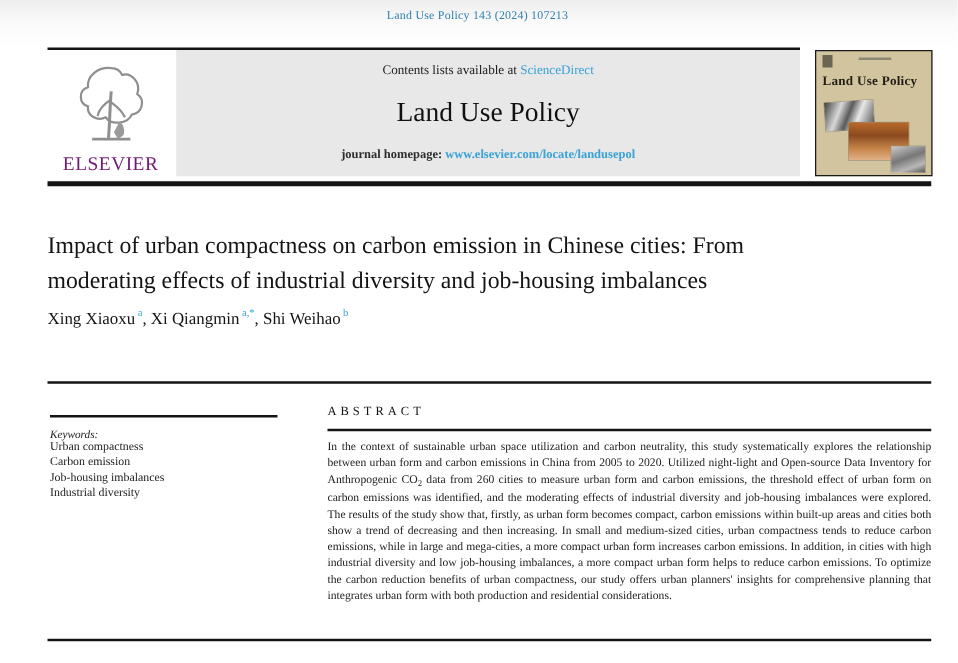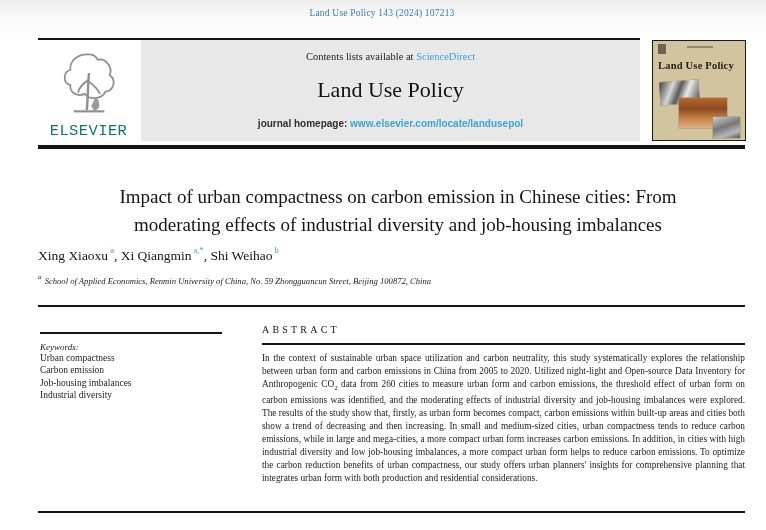--- a/index.html
+++ b/index.html
@@ -10,46 +10,46 @@
   }
   .rule{position:absolute;background:#141414;}
   
   .citation{position:absolute;top:8px;left:0;width:764px;text-align:center;
     font-size:9.5px;color:#2f7fad;letter-spacing:.2px;cursor:pointer;}
   
   .top-rule{left:38px;top:38px;width:602px;height:2px;}
   .logo-block{position:absolute;left:38px;top:43px;width:101px;height:97px;
     display:flex;flex-direction:column;align-items:center;justify-content:flex-end;background:#fff;}
   .tree-wrap{flex:1;display:flex;align-items:center;justify-content:center;width:100%;}
-  .elsevier-text{font-size:15.5px;color:#0f766e;letter-spacing:.4px;line-height:15px;padding-bottom:1px;font-family:Liberation Mono, monospace;}
+  .elsevier-text{font-size:15.5px;color:#701a75;letter-spacing:.4px;line-height:15px;padding-bottom:1px;}
   .header-box{position:absolute;left:141px;top:40px;width:499px;height:101px;background:#e8e8e8;
     display:flex;flex-direction:column;align-items:center;justify-content:space-between;
     padding:11px 0 12px 0;box-sizing:border-box;gap:12px;}
   .contents-line{font-size:10.5px;color:#1c1c1c;}
   .journal-title{font-size:22px;color:#111;}
-  .homepage-line{font-family:Liberation Sans, sans-serif;font-size:10px;font-weight:bold;color:#2e2e2e;}
+  .homepage-line{font-family:Liberation Serif, serif;font-size:10px;font-weight:bold;color:#2e2e2e;}
   .link{color:#3aa2d8;text-decoration:none;cursor:pointer;font-weight:normal;}
   .homepage-line .link{font-weight:bold;}
   
   .cover{position:absolute;left:652px;top:40px;width:92px;height:99px;background:#d1c49e;
     border:1px solid #1a1a1a;overflow:hidden;cursor:pointer;}
   .cover-logo{position:absolute;left:5px;top:3px;width:8px;height:10px;background:#4a463c;opacity:.75;}
   .cover-masthead{position:absolute;left:34px;top:5px;width:26px;height:2px;background:#8d8672;}
   .cover-title{position:absolute;left:5px;top:19px;font-size:10.5px;font-weight:bold;color:#211e16;letter-spacing:.2px;}
   .cover-photo{position:absolute;box-shadow:0 0 0 .5px #9a9078;}
   .photo1{left:7px;top:40px;width:39px;height:23px;transform:rotate(-4deg);
     background:linear-gradient(115deg,#3c3c3c 0%,#d8d8d8 30%,#5a5a5a 48%,#e8e8e8 66%,#484848 100%);}
   .photo2{left:26px;top:57px;width:48px;height:30px;
     background:linear-gradient(180deg,#b96a2a 0%,#8a4a1f 35%,#c8854a 70%,#e0b088 100%);}
   .photo3{left:60px;top:76px;width:27px;height:21px;
     background:linear-gradient(160deg,#cccccc 0%,#777777 45%,#b8b8b8 75%,#555555 100%);}
   .main-rule{left:38px;top:145px;width:707px;height:4px;}
   
   .title{position:absolute;left:38px;top:183px;width:720px;margin:0;font-weight:normal;
-    font-size:19px;line-height:27.5px;color:#141414;text-align:center;}
+    font-size:19px;line-height:27.5px;color:#141414;}
   .authors{position:absolute;left:38px;top:246px;font-size:13.5px;color:#141414;}
   .authors sup{font-size:8.5px;color:#3aa2d8;position:relative;top:-1px;margin-left:2px;}
   .affiliations{position:absolute;left:38px;top:272px;font-size:8.6px;font-style:italic;
     line-height:12px;color:#222;}
   .affiliations sup{font-size:7px;position:relative;top:-1px;margin-right:1px;}
   .info-rule{left:38px;top:305px;width:707px;height:2px;}
   
   .col-left{position:absolute;left:40px;top:324px;width:182px;}
   .col-right{position:absolute;left:262px;top:324px;width:483px;}
   .section-heading{font-size:10px;letter-spacing:3.2px;color:#141414;}
@@ -105,21 +105,20 @@
 <div class="rule main-rule"></div>
 
 <h1 class="title" id="title">
     <div>Impact of urban compactness on carbon emission in Chinese cities: From</div>
     <div>moderating effects of industrial diversity and job-housing imbalances</div>
   </h1>
 
 <div class="authors" id="authors"><span>Xing Xiaoxu</span><sup>a</sup>, <span>Xi Qiangmin</span><sup>a,*</sup>, <span>Shi Weihao</span><sup>b</sup></div>
 
 <div class="affiliations" id="affiliations">
-    <div><sup>a</sup><span> School of Applied Economics, Renmin University of China, No. 59 Zhongguancun Street, Beijing 100872, China</span></div>
   </div>
 
 <div class="rule info-rule"></div>
 
 <div class="col-left">
   <div class="heading-rule"></div>
   <div class="keywords-label">Keywords:</div>
   <div id="keywords">
       <div class="keyword-item">Urban compactness</div>
       <div class="keyword-item">Carbon emission</div>

